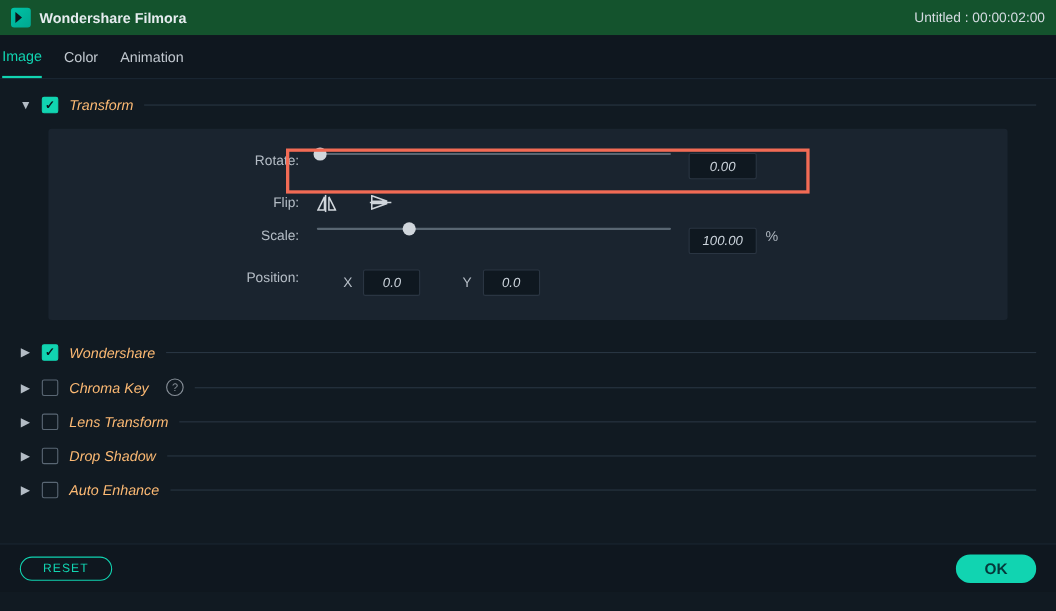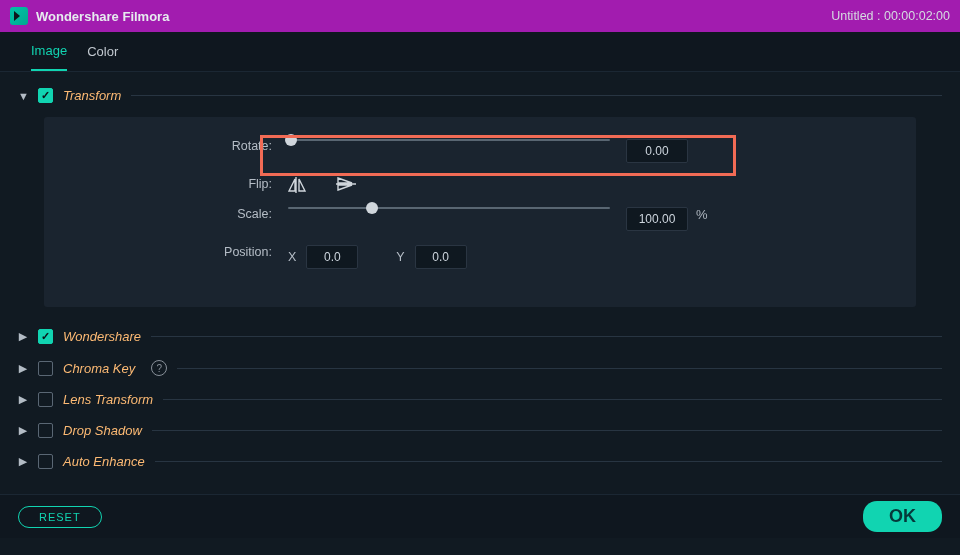--- a/index.html
+++ b/index.html
@@ -8,39 +8,39 @@
     background: #111a22;
     font-family: "Segoe UI", Arial, sans-serif;
     font-size: 13px; color: #d5dbe1;
     overflow: hidden;
     position: relative;
   }
   
   .menubar {
     height: 32px; padding: 0 10px;
     display: flex; align-items: center;
-    background: #a21caf;
+    background: #14532d;
   }
   .logo-wrap { display: flex; align-items: center; gap: 8px; margin-right: 22px; }
   .logo-icon {
     width: 18px; height: 18px; border-radius: 3px;
     background: linear-gradient(135deg, #00c4a7 0%, #00a890 100%);
     position: relative;
   }
   .logo-icon::after {
     content:""; position:absolute; left:4px; top:4px;
     border-left: 6px solid #0d141b; border-top:5px solid transparent; border-bottom:5px solid transparent;
   }
   .app-title { font-weight:600; color:#e6ecef; font-size:13px; }
   .menu-items { display:flex; gap:22px; }
   .menu-item { color:#c1c8cf; cursor:pointer; }
   .project-title { margin-left:auto; color:#d5dbe1; font-size:12.5px; }
   
   .subtabs {
-    height: 40px; padding: 0 31px;
+    height: 40px; padding: 0 2px;
     display:flex; align-items:center; gap:20px;
     border-bottom: 1px solid #1b2733;
     background:#0f171f;
   }
   .subtab { color:#c1c8cf; cursor:pointer; padding: 11px 0; }
   .subtab.active { color:#11d4b1; border-bottom:2px solid #11d4b1; }
   
   .panel { padding: 8px 0 60px 0; }
   .section-row {
     display:flex; align-items:center; gap:10px;
@@ -63,33 +63,34 @@
     display:flex; align-items:center; justify-content:center;
     font-size:10px; color:#889099; margin-left:6px; cursor:pointer;
   }
   
   .transform-body {
     margin: 6px 44px 14px 44px;
     background:#1a242f; border-radius:3px;
     padding: 22px 28px 22px 28px;
   }
   .ctrl-row { display:flex; align-items:flex-start; margin-bottom:14px; }
-  .ctrl-row:last-child { margin-bottom:16px; }
+  .ctrl-row:last-child { margin-bottom:0;gap:24px; }
   .ctrl-label { width: 216px; text-align:right; padding-right:16px; color:#b5bdc6; font-size:12.5px;}
   .slider-track {
     width: 322px; height:2px; background:#596672; border-radius:2px; position:relative;
   }
   .slider-thumb {
     position:absolute; top:-5px; width:12px; height:12px; border-radius:50%;
     background:#d0d6dc; cursor:pointer;
   }
   .val-box {
     width:62px; height:24px; background:#0f1820; border:1px solid #2a3542;
     color:#cdd5dd; text-align:center; font-size:12px; border-radius:2px;
     margin-left:16px;
+    font-style:italic;
   }
   .unit { margin-left:8px; color:#aeb6bf; }
   .flip-wrap { display:flex; gap:30px; }
   .flip-btn { cursor:pointer; color:#cfd5db; }
   .flip-btn svg { display:block; }
   .pos-group { display:flex; align-items:center; gap:10px; }
   .pos-sub { color:#b5bdc6; font-size:12.5px;}
   .rotate-highlight {
     position:absolute; left:260px; top:135px; width:476px; height:41px;
     border:3px solid #f26b55; pointer-events:none;
@@ -100,38 +101,39 @@
     background:#0f171f; border-top:1px solid #1b2733;
     display:flex; align-items:center; padding:0 18px;
   }
   .btn-reset {
     border:1.5px solid #11d4b1; color:#11d4b1; background:transparent;
     padding:4px 20px; border-radius:14px; font-size:11px; letter-spacing:1px;
     cursor:pointer;
   }
   .btn-ok {
     margin-left:auto; background:#11d4b1; color:#05383a; border:none;
-    padding:5px 26px; border-radius:14px; font-size:18px; font-weight:600;
+    padding:5px 26px; border-radius:14px; font-size:14px; font-weight:600;
     cursor:pointer;
   }
 </style>
 </head>
 <body>
 
 <div class="menubar">
   <div class="logo-wrap">
     <div class="logo-icon"></div>
     <div class="app-title">Wondershare Filmora</div>
   </div>
   <div class="project-title">Untitled : 00:00:02:00</div>
 </div>
 
 <div class="subtabs">
   <div class="subtab active">Image</div>
   <div class="subtab">Color</div>
+  <div class="subtab">Animation</div>
 </div>
 
 <div class="panel">
 
   <div class="section-row">
     <span class="caret">▼</span>
     <span class="chk checked"></span>
     <span class="sec-label">Transform</span>
     <span class="section-line"></span>
   </div>

